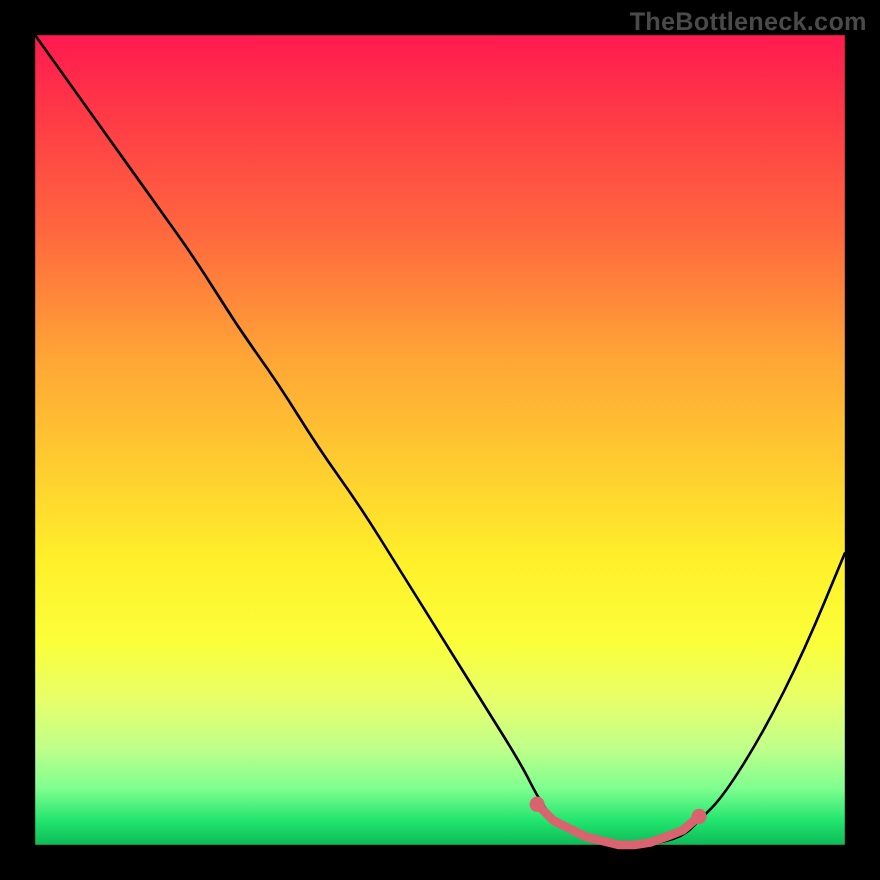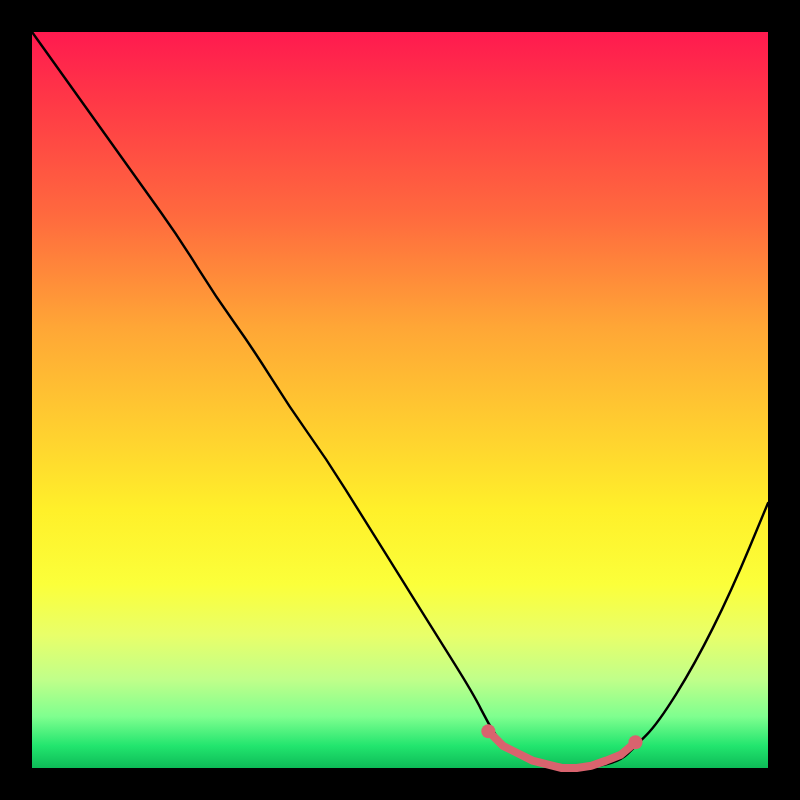--- a/index.html
+++ b/index.html
@@ -54,20 +54,21 @@
     font-size: 23px;
     font-weight: 600;
     letter-spacing: 0.2px;
     user-select: none;
   }
 </style>
 </head>
 <body>
 
 <div class="frame">
+  <div class="watermark">TheBottleneck.com</div>
   <div class="plot-area">
     <svg class="curve-svg" viewBox="0 0 736 736" preserveAspectRatio="none">
       <path id="curve-path" fill="none" stroke-width="2.4" stroke-linecap="round" stroke-linejoin="round" d="M 0.00 0.00 Q 36.80 51.52 55.20 77.28 Q 73.60 103.04 92.00 128.80 Q 110.40 154.56 128.80 180.32 Q 147.20 206.08 165.60 235.52 Q 184.00 264.96 202.40 290.72 Q 220.80 316.48 239.20 345.92 Q 257.60 375.36 276.00 401.12 Q 294.40 426.88 312.80 456.32 Q 331.20 485.76 349.60 515.20 Q 368.00 544.64 386.40 574.08 Q 404.80 603.52 423.20 632.96 Q 441.60 662.40 448.96 677.12 Q 456.32 691.84 463.68 702.88 Q 471.04 713.92 485.76 721.28 Q 500.48 728.64 515.20 732.32 Q 529.92 736.00 544.64 736.00 Q 559.36 736.00 574.08 732.32 Q 588.80 728.64 596.16 721.28 Q 603.52 713.92 614.56 702.88 Q 625.60 691.84 644.00 662.40 Q 662.40 632.96 680.80 596.16 Q 699.20 559.36 717.60 515.20 T 736.00 471.04" stroke="#000000"></path>
       <g id="markers-group">
           <path d="M 456.32 699.20 L 471.04 713.92 L 485.76 721.28 L 500.48 728.64 L 515.20 732.32 L 529.92 736.00 L 544.64 736.00 L 559.36 733.79 L 574.08 728.64 L 588.80 722.75 L 603.52 710.24" fill="none" stroke="#d9636e" stroke-width="8" stroke-linecap="round" stroke-linejoin="round"></path>
           <circle cx="456.32" cy="699.20" r="7" fill="#d9636e"></circle>
           <circle cx="603.52" cy="710.24" r="7" fill="#d9636e"></circle>
         </g>
     </svg>
   </div>

